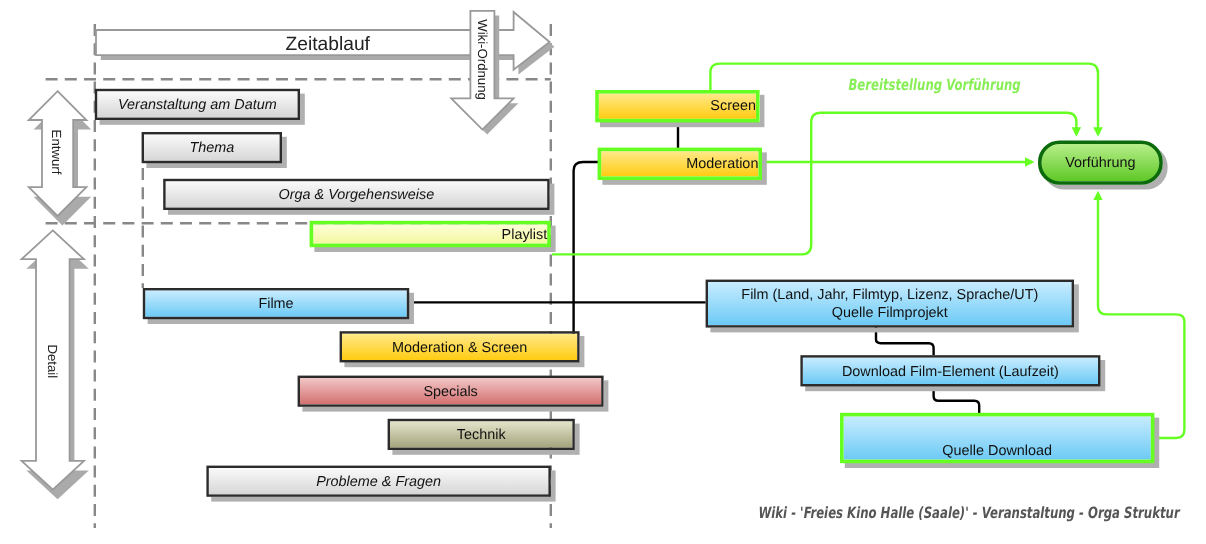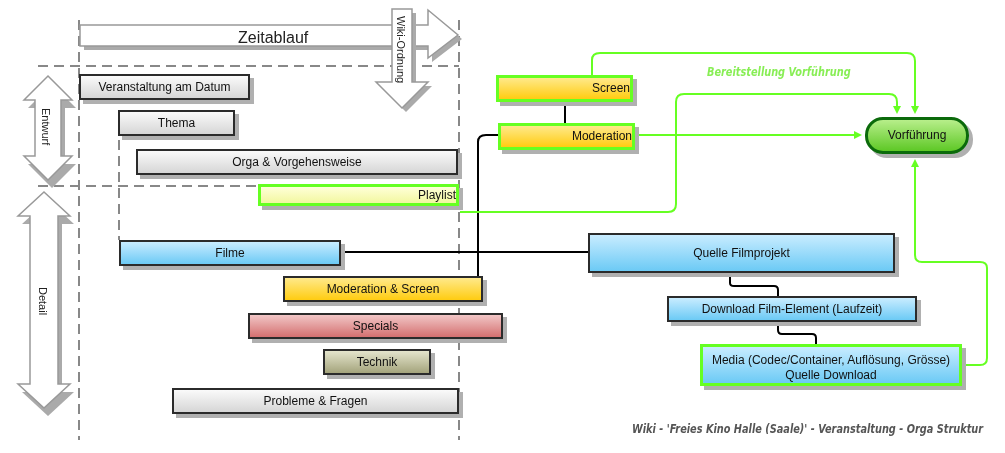--- a/index.html
+++ b/index.html
@@ -1,19 +1,19 @@
 <!DOCTYPE html>
 <html><head>
 <meta charset="utf-8">
 <style>
   html,body{margin:0;padding:0;background:#fff;}
   body{width:1005px;height:453px;position:relative;overflow:hidden;font-family:"Liberation Sans",sans-serif;}
   svg{position:absolute;left:0;top:0;}
   .box{position:absolute;box-sizing:border-box;border:2px solid #2b2b2b;font-size:12px;color:#111;display:flex;align-items:center;justify-content:center;text-align:center;line-height:15px;box-shadow:4px 4px 0 #b0b0b0;}
-  .gray{background:linear-gradient(#fafafa,#d6d6d6);}
+  .gray{background:linear-gradient(#fafafa,#d6d6d6);font-style:italic;}
   .blue{background:linear-gradient(#c8ecff,#6ccaf5);}
   .yellow{background:linear-gradient(#ffe98a,#ffcc11);}
   .lightyellow{background:linear-gradient(#ffffd8,#f2f7a0);}
   .red{background:linear-gradient(#f1c6c6,#d47070);}
   .olive{background:linear-gradient(#e4e4cc,#a4a47c);}
   .green{background:linear-gradient(#b7ee8a,#5ec826);border-color:#0b6a0b;border-width:3px;border-radius:18px;}
   .gborder{border:3px solid #66ff22;justify-content:flex-end;}
   .lbl{position:absolute;font-size:16px;color:#222;white-space:nowrap;}
   .vert{writing-mode:vertical-rl;}
   .caption{position:absolute;font-family:"DejaVu Sans",sans-serif;font-style:italic;font-weight:bold;font-size:13px;color:#555;transform:scaleX(0.75);transform-origin:right;white-space:nowrap;}
@@ -92,41 +92,41 @@
   </div>
 <div class="box blue" style="left:119px;top:240px;width:222px;height:26px;">
     <span>Filme</span>
   </div>
 <div class="box yellow" style="left:283px;top:276px;width:200px;height:26px;">
     <span>Moderation &amp; Screen</span>
   </div>
 <div class="box red" style="left:204px;top:313px;width:255px;height:26px;margin-left:44px;">
     <span>Specials</span>
   </div>
-<div class="box olive" style="left:323px;top:349px;width:108px;height:26px;text-align:right;">
+<div class="box olive" style="left:323px;top:349px;width:156px;height:26px;text-align:right;">
     <span>Technik</span>
   </div>
 <div class="box gray" style="left:172px;top:388px;width:287px;height:26px;">
     <span>Probleme &amp; Fragen</span>
   </div>
 
 <div class="box yellow gborder" style="left:496px;top:75px;width:137px;height:27px;">
     <span>Screen</span>
   </div>
 <div class="box yellow gborder" style="left:498px;top:123px;width:137px;height:27px;padding-left:44px;">
     <span>Moderation</span>
   </div>
 <div class="box green" style="left:865px;top:117px;width:104px;height:37px;">
     <span>Vorführung</span>
   </div>
 <div class="box blue" style="left:588px;top:233px;width:307px;height:40px;flex-direction:column;">
+    <span>Film (Land, Jahr, Filmtyp, Lizenz, Sprache/UT)</span>
     <span>Quelle Filmprojekt</span>
   </div>
 <div class="box blue" style="left:667px;top:296px;width:250px;height:26px;">
     <span>Download Film-Element (Laufzeit)</span>
   </div>
 <div class="box blue gborder" style="left:700px;top:344px;width:262px;height:42px;flex-direction:column;">
-    <span>Media (Codec/Container, Auflösung, Grösse)</span>
     <span>Quelle Download</span>
   </div>
 
 <span class="green-caption" style="left:707px;top:64px;">Bereitstellung Vorführung</span>
 <span class="caption" style="right:22px;top:421px;">Wiki - 'Freies Kino Halle (Saale)' - Veranstaltung - Orga Struktur</span>
 
 </body></html>

